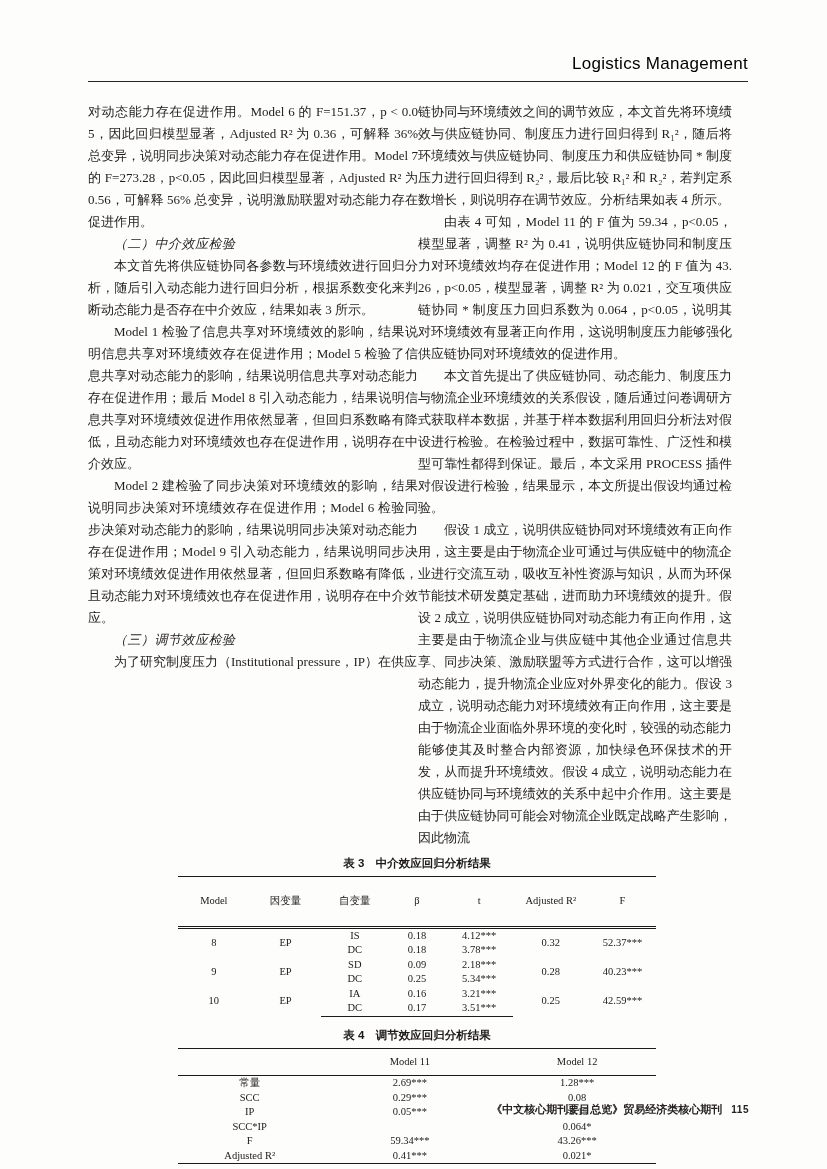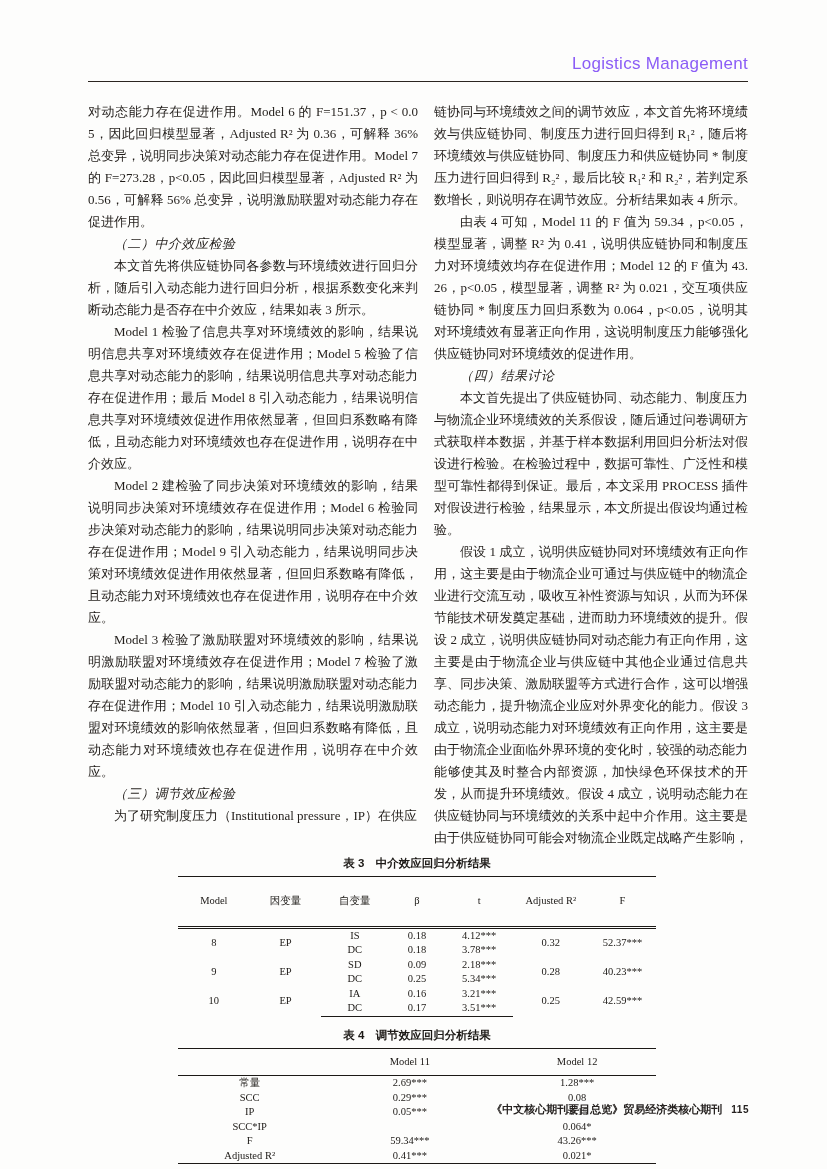--- a/index.html
+++ b/index.html
@@ -8,30 +8,30 @@
     width:827px;height:1169px;
     background:#fdfdfc;
     font-family:"Liberation Serif","DejaVu Serif",serif;
     color:#211d1a;
     overflow:hidden;
   }
   
   .running-head{
     position:absolute;top:54px;right:79px;
     font-family:"Liberation Sans","DejaVu Sans",sans-serif;
-    font-size:17px;letter-spacing:.3px;color:#8b5cf6;
+    font-size:17px;letter-spacing:.3px;color:#000000;
   }
   .head-rule{
     position:absolute;left:88px;top:81px;width:660px;height:0;
     border-bottom:1.6px solid #2b2520;
   }
   
   .columns{
     position:absolute;left:88px;top:101px;width:660px;height:748px;
-    display:flex;gap:16px;overflow:hidden;
+    display:flex;gap:0;overflow:hidden;
   }
   .col{overflow:hidden;}
   .col-left{width:330px;}
   .col-right{width:314px;}
   .col p{
     margin:0;font-size:13px;line-height:22px;
     text-align:justify;text-indent:2em;color:#211d1a;
     word-break:break-all;
   }
   .col p.cont{text-indent:0;}
@@ -87,28 +87,26 @@
   <div class="running-head">Logistics Management</div>
   <div class="head-rule"></div>
 
   <div class="columns">
     <div class="col col-left">
       <p class="cont">对动态能力存在促进作用。Model 6 的 F=151.37，p &lt; 0.05，因此回归模型显著，Adjusted R² 为 0.36，可解释 36% 总变异，说明同步决策对动态能力存在促进作用。Model 7 的 F=273.28，p&lt;0.05，因此回归模型显著，Adjusted R² 为 0.56，可解释 56% 总变异，说明激励联盟对动态能力存在促进作用。</p>
       <p class="subhead">（二）中介效应检验</p>
       <p>本文首先将供应链协同各参数与环境绩效进行回归分析，随后引入动态能力进行回归分析，根据系数变化来判断动态能力是否存在中介效应，结果如表 3 所示。</p>
       <p>Model 1 检验了信息共享对环境绩效的影响，结果说明信息共享对环境绩效存在促进作用；Model 5 检验了信息共享对动态能力的影响，结果说明信息共享对动态能力存在促进作用；最后 Model 8 引入动态能力，结果说明信息共享对环境绩效促进作用依然显著，但回归系数略有降低，且动态能力对环境绩效也存在促进作用，说明存在中介效应。</p>
       <p>Model 2 建检验了同步决策对环境绩效的影响，结果说明同步决策对环境绩效存在促进作用；Model 6 检验同步决策对动态能力的影响，结果说明同步决策对动态能力存在促进作用；Model 9 引入动态能力，结果说明同步决策对环境绩效促进作用依然显著，但回归系数略有降低，且动态能力对环境绩效也存在促进作用，说明存在中介效应。</p>
-      <p>Model 3 检验了激励联盟对环境绩效的影响，结果说明激励联盟对环境绩效存在促进作用；Model 7 检验了激励联盟对动态能力的影响，结果说明激励联盟对动态能力存在促进作用；Model 10 引入动态能力，结果说明激励联盟对环境绩效的影响依然显著，但回归系数略有降低，且动态能力对环境绩效也存在促进作用，说明存在中介效应。</p>
       <p class="subhead">（三）调节效应检验</p>
       <p>为了研究制度压力（Institutional pressure，IP）在供应</p>
     </div>
     <div class="col col-right">
       <p class="cont">链协同与环境绩效之间的调节效应，本文首先将环境绩效与供应链协同、制度压力进行回归得到 R₁²，随后将环境绩效与供应链协同、制度压力和供应链协同 * 制度压力进行回归得到 R₂²，最后比较 R₁² 和 R₂²，若判定系数增长，则说明存在调节效应。分析结果如表 4 所示。</p>
       <p>由表 4 可知，Model 11 的 F 值为 59.34，p&lt;0.05，模型显著，调整 R² 为 0.41，说明供应链协同和制度压力对环境绩效均存在促进作用；Model 12 的 F 值为 43.26，p&lt;0.05，模型显著，调整 R² 为 0.021，交互项供应链协同 * 制度压力回归系数为 0.064，p&lt;0.05，说明其对环境绩效有显著正向作用，这说明制度压力能够强化供应链协同对环境绩效的促进作用。</p>
-      <p class="subhead">（四）结果讨论</p>
       <p>本文首先提出了供应链协同、动态能力、制度压力与物流企业环境绩效的关系假设，随后通过问卷调研方式获取样本数据，并基于样本数据利用回归分析法对假设进行检验。在检验过程中，数据可靠性、广泛性和模型可靠性都得到保证。最后，本文采用 PROCESS 插件对假设进行检验，结果显示，本文所提出假设均通过检验。</p>
       <p>假设 1 成立，说明供应链协同对环境绩效有正向作用，这主要是由于物流企业可通过与供应链中的物流企业进行交流互动，吸收互补性资源与知识，从而为环保节能技术研发奠定基础，进而助力环境绩效的提升。假设 2 成立，说明供应链协同对动态能力有正向作用，这主要是由于物流企业与供应链中其他企业通过信息共享、同步决策、激励联盟等方式进行合作，这可以增强动态能力，提升物流企业应对外界变化的能力。假设 3 成立，说明动态能力对环境绩效有正向作用，这主要是由于物流企业面临外界环境的变化时，较强的动态能力能够使其及时整合内部资源，加快绿色环保技术的开发，从而提升环境绩效。假设 4 成立，说明动态能力在供应链协同与环境绩效的关系中起中介作用。这主要是由于供应链协同可能会对物流企业既定战略产生影响，因此物流</p>
     </div>
   </div>
 
   <div class="tables">
 
     <p class="tbl-title">表 3　中介效应回归分析结果</p>
     <table class="t3">
       <colgroup>

